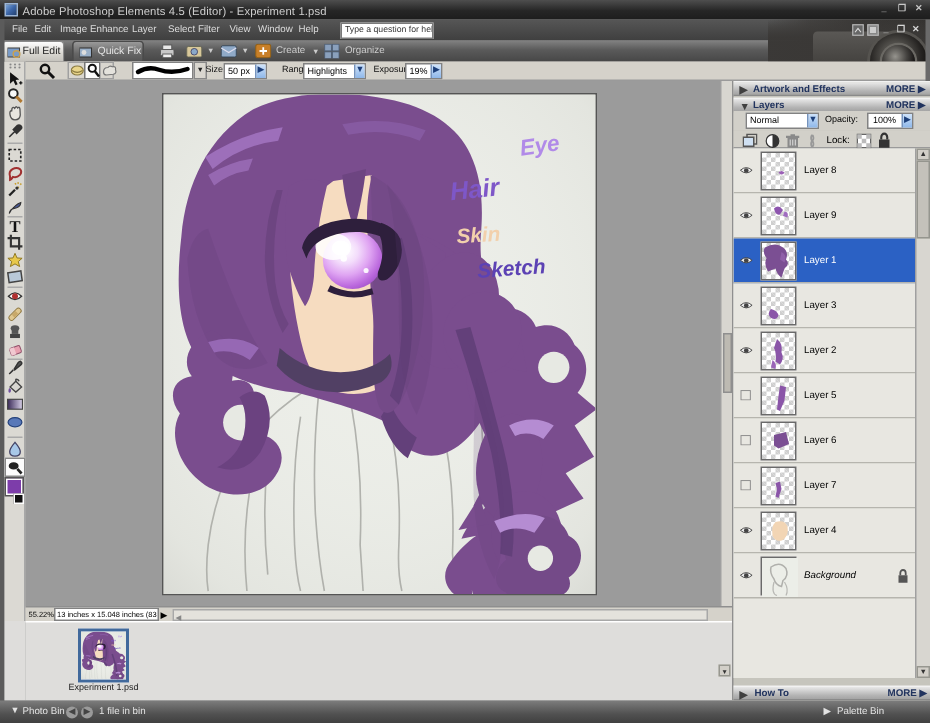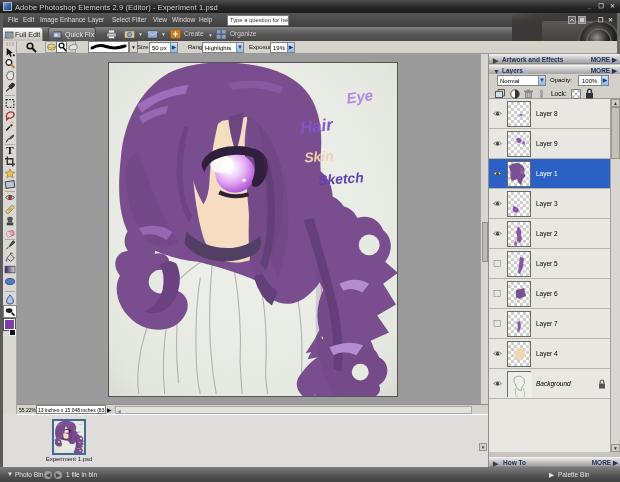--- a/index.html
+++ b/index.html
@@ -83,21 +83,21 @@
 .lthumb { position:absolute; left:18px; top:2px; width:24px; height:26px; border:1px solid #6a6a6a; background:#fff; }
 .checker { background-image:linear-gradient(45deg,#cfcfcf 25%,transparent 25%,transparent 75%,#cfcfcf 75%),linear-gradient(45deg,#cfcfcf 25%,transparent 25%,transparent 75%,#cfcfcf 75%); background-size:6px 6px; background-position:0 0,3px 3px; background-color:#fff; }
 .lname { position:absolute; left:47px; top:11px; font-size:6.5px; color:#000; }
 .sel .lname { color:#fff; }
 #grip { position:absolute; left:55px; top:400px; width:20px; height:3px; }
 </style>
 </head>
 <body>
 <div class="abs" id="titlebar">
   <div class="abs" id="titleicon"></div>
-  <span class="ttext">Adobe Photoshop Elements 2.9 (Editor) - Experiment 1.psd</span>
+  <span class="ttext">Adobe Photoshop Elements 4.5 (Editor) - Experiment 1.psd</span>
   <span class="wbtn" style="right:29px;">_</span>
   <span class="wbtn" style="right:16px;">❐</span>
   <span class="wbtn" style="right:5px;">✕</span>
 </div>
 
 <div class="abs" id="menubar">
   <span class="m" style="left:8px;">File</span>
   <span class="m" style="left:23px;">Edit</span>
   <span class="m" style="left:40px;">Image</span>
   <span class="m" style="left:60px;">Enhance</span>

